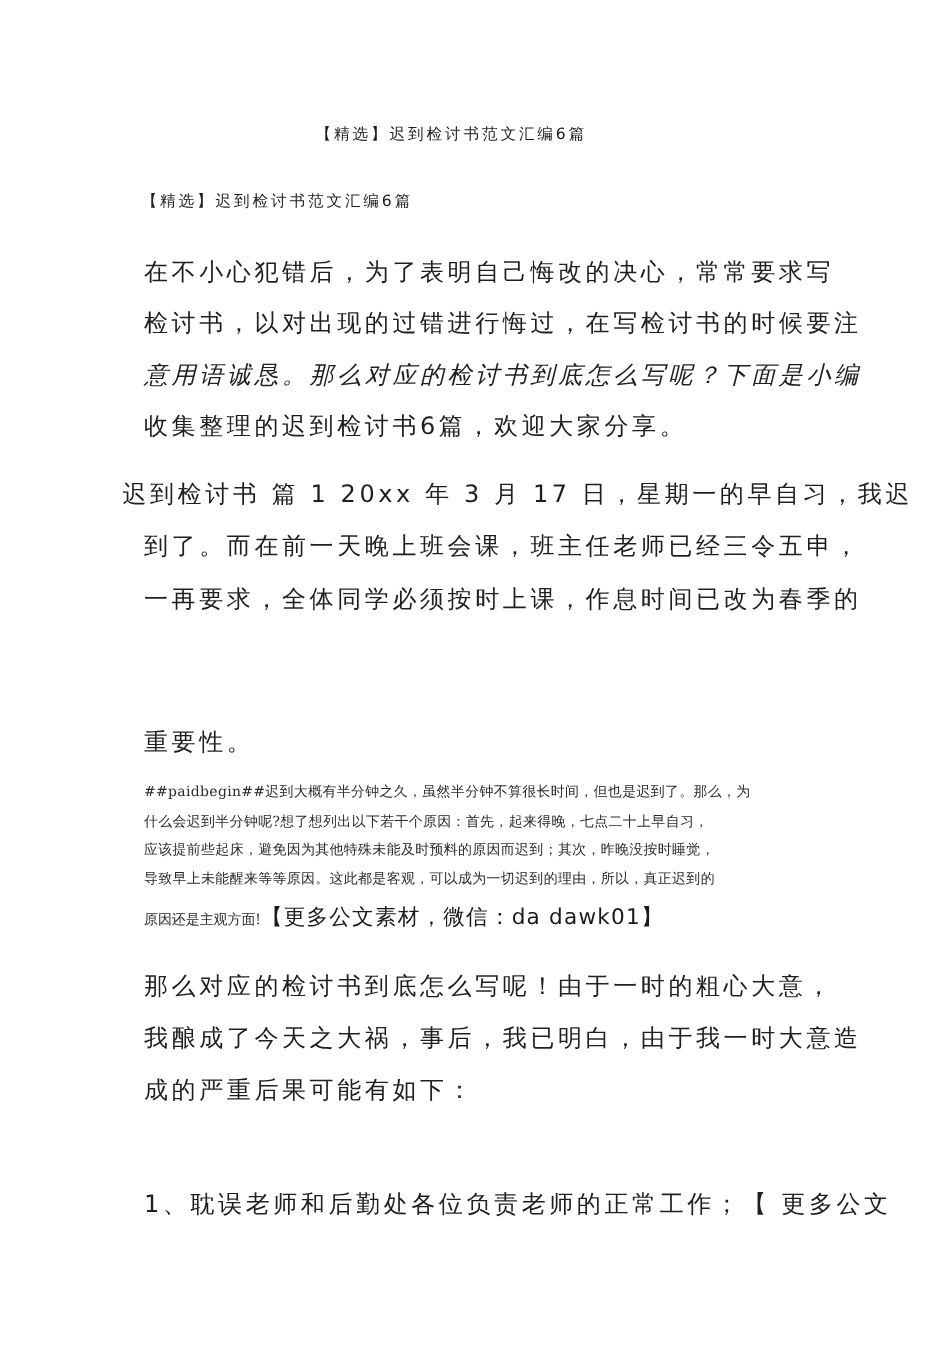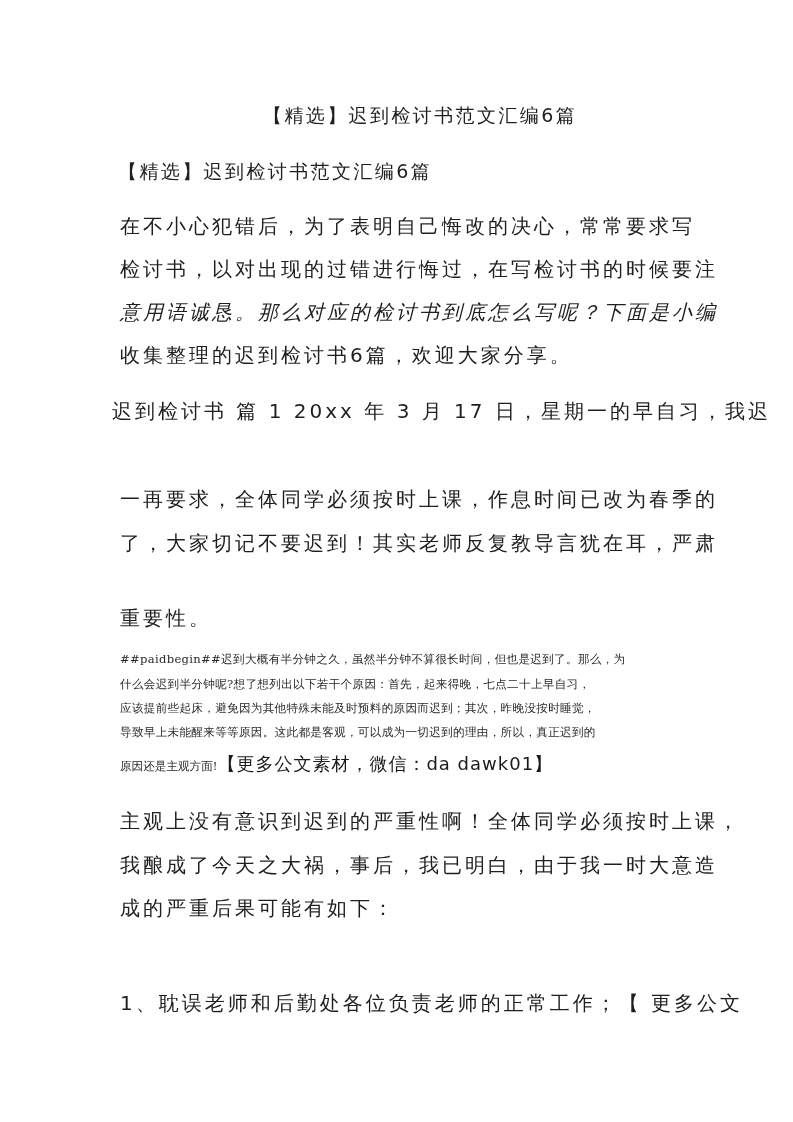--- a/index.html
+++ b/index.html
@@ -26,21 +26,21 @@
       position: absolute;
       white-space: nowrap;
       font-family: "DejaVu Sans", "Liberation Sans", sans-serif;
       color: #1f1f1f;
     }
     .big {
       font-size: 20px;
       letter-spacing: 3.0px;
     }
     .title {
-      font-size: 19px;
+      font-size: 13px;
       letter-spacing: 2.4px;
     }
     .small {
       font-family: "DejaVu Serif", "Liberation Serif", serif;
       font-size: 11.6px;
       letter-spacing: 0.3px;
       color: #2a2a2a;
     }
     .mixed-small {
       font-family: "DejaVu Serif", "Liberation Serif", serif;
@@ -61,33 +61,33 @@
 
   <div class="line title" style="left:263px; top:103px;">【精选】迟到检讨书范文汇编6篇</div>
 
   <div class="line title" style="left:118px; top:159px;">【精选】迟到检讨书范文汇编6篇</div>
 
   <div class="line big" style="left:120px; top:213px;"> 在不小心犯错后，为了表明自己悔改的决心，常常要求写</div>
   <div class="line big" style="left:120px; top:256px;">检讨书，以对出现的过错进行悔过，在写检讨书的时候要注</div>
   <div class="line big" style="left:120px; top:299px;font-style:italic;">意用语诚恳。那么对应的检讨书到底怎么写呢？下面是小编</div>
   <div class="line big" style="left:120px; top:342px;">收集整理的迟到检讨书6篇，欢迎大家分享。</div>
 
-  <div class="line big" style="left:112px; top:398px;">迟到检讨书  篇 1 20xx 年 3 月 17 日，星期一的早自习，我迟</div>
+  <div class="line big" style="left:102px; top:398px;">迟到检讨书  篇 1 20xx 年 3 月 17 日，星期一的早自习，我迟</div>
+  <div class="line big" style="left:120px; top:442px;">到了。而在前一天晚上班会课，班主任老师已经三令五申，</div>
   <div class="line big" style="left:120px; top:486px;">一再要求，全体同学必须按时上课，作息时间已改为春季的</div>
-  <div class="line big" style="left:120px; top:530px;">了，大家切记不要迟到！其实老师反复教导言犹在耳，严肃</div>
   <div class="line big" style="left:120px; top:605px;">重要性。</div>
 
   <div class="line small" style="left:120px; top:652px;">##paidbegin##迟到大概有半分钟之久，虽然半分钟不算很长时间，但也是迟到了。那么，为</div>
   <div class="line small" style="left:120px; top:677px;">什么会迟到半分钟呢?想了想列出以下若干个原因：首先，起来得晚，七点二十上早自习，</div>
   <div class="line small" style="left:120px; top:725px;">导致早上未能醒来等等原因。这此都是客观，可以成为一切迟到的理由，所以，真正迟到的</div>
   <div class="line small" style="left:120px; top:701px;">应该提前些起床，避免因为其他特殊未能及时预料的原因而迟到；其次，昨晚没按时睡觉，</div>
 
   <div class="line" style="left:120px; top:752px;">
     <span class="mixed-small">原因还是主观方面!</span><span class="mixed-large">【更多公文素材，微信：da dawk01】</span>
   </div>
 
-  <div class="line big" style="left:120px; top:808px;">主观上没有意识到迟到的严重性啊！全体同学必须按时上课，</div>
+  <div class="line big" style="left:120px; top:808px;">那么对应的检讨书到底怎么写呢！由于一时的粗心大意，</div>
   <div class="line big" style="left:120px; top:852px;">我酿成了今天之大祸，事后，我已明白，由于我一时大意造</div>
   <div class="line big" style="left:120px; top:895px;">成的严重后果可能有如下：</div>
 
   <div class="line big" style="left:120px; top:990px;">1、耽误老师和后勤处各位负责老师的正常工作；【 更多公文</div>
 
 </div>
 
 </body></html>

